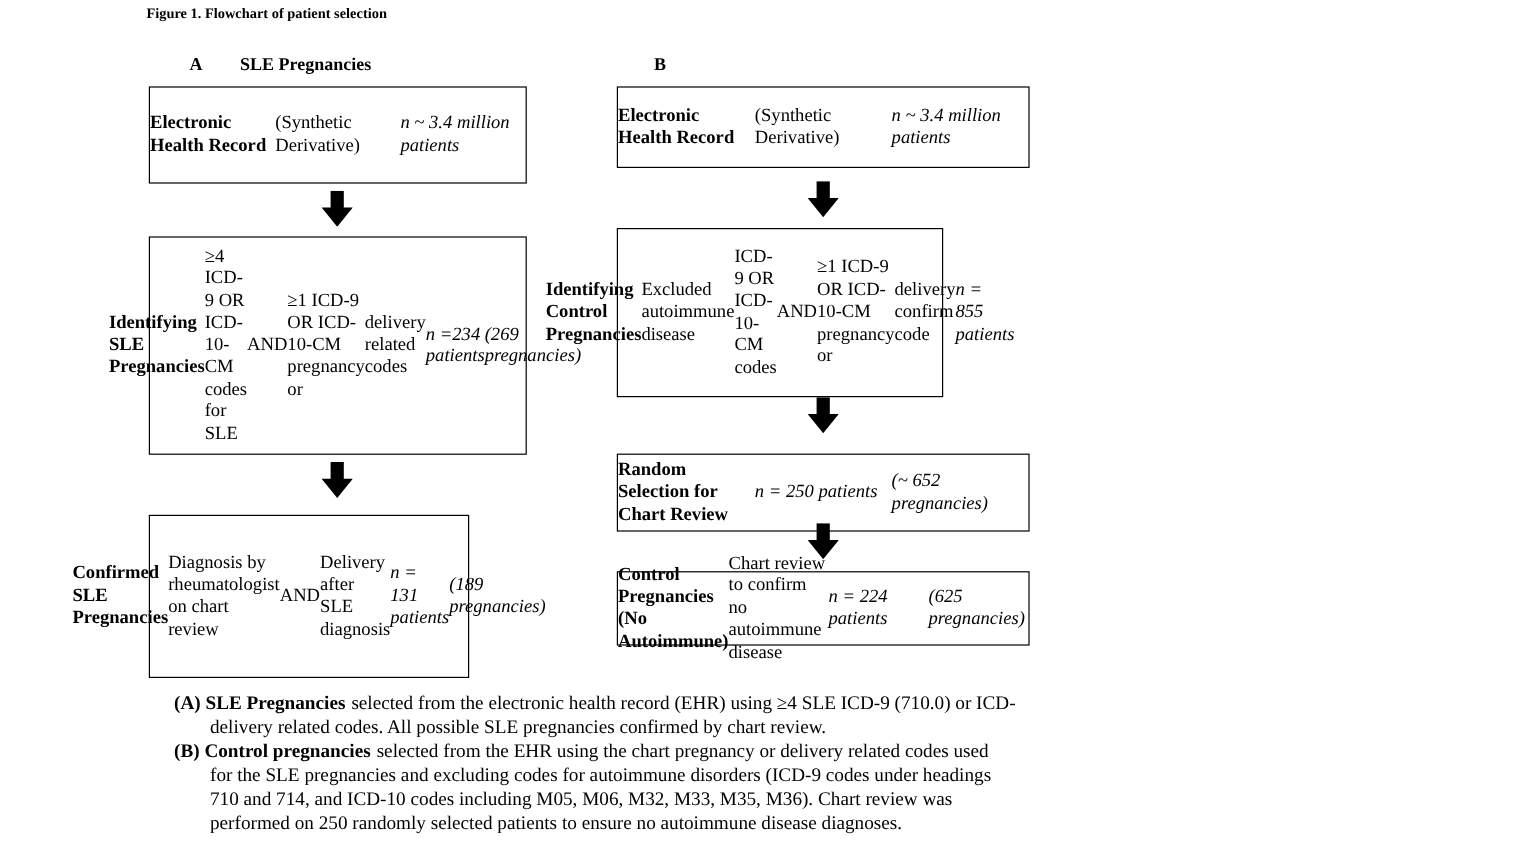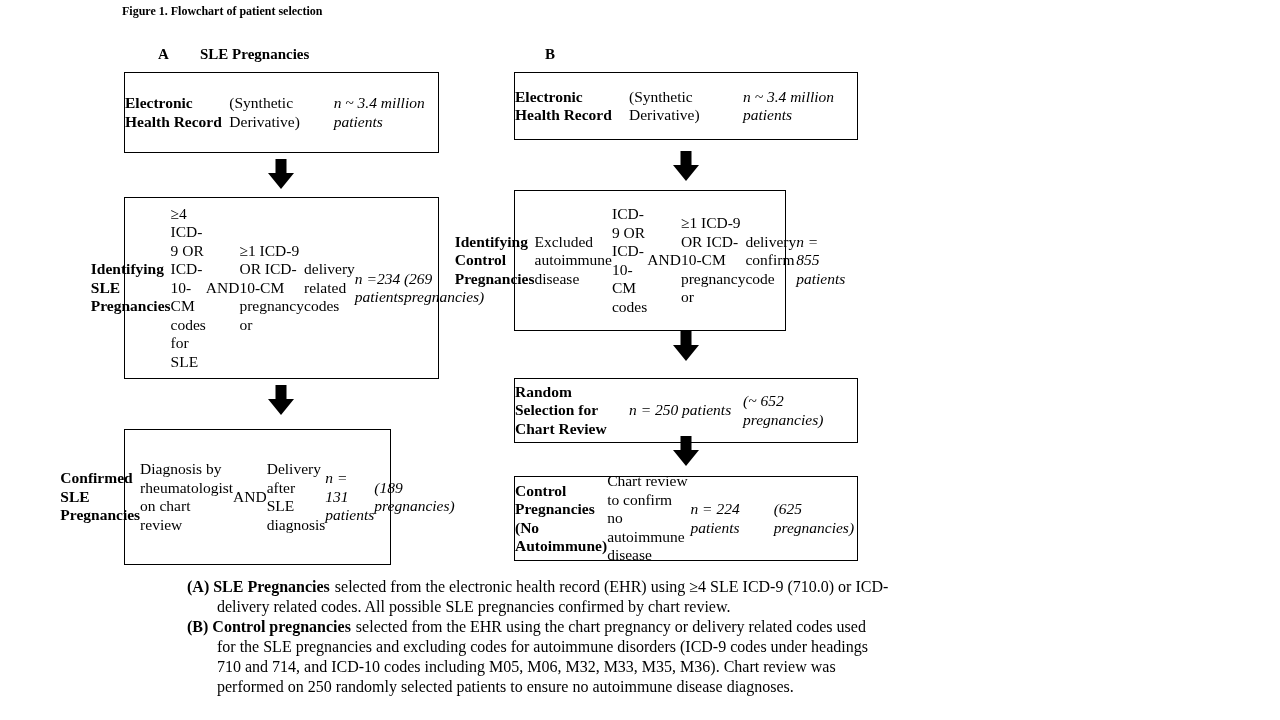--- a/index.html
+++ b/index.html
@@ -28,21 +28,21 @@
     justify-content:center;align-items:center;
   }
   .line{font-size:15.5px;line-height:18.5px;width:100%;}
   .b{font-weight:bold;}
   .i{font-style:italic;}
   .arrow{position:absolute;width:26px;height:30px;}
   .footnotes{
     position:absolute;left:145px;top:577px;width:790px;
     font-size:16px;
   }
-  .fn-line{line-height:20.1px;padding-left:30px;white-space:nowrap;margin-left:42px;}
+  .fn-line{line-height:20.1px;padding-left:30px;white-space:nowrap;}
   .fn-line.first{padding-left:0;}
   .fn-lead{font-weight:bold;margin-right:5px;}
 </style>
 </head>
 <body>
 
 <div class="canvas">
 
   <div class="fig-title">Figure 1. Flowchart of patient selection</div>
 
@@ -116,21 +116,21 @@
     <div class="line b">Random Selection for Chart Review</div>
     <div class="line i">n = 250 patients</div>
     <div class="line i">(~ 652 pregnancies)</div>
   </div>
 
   <svg class="arrow" style="left:673px;top:436px;" viewBox="0 0 26 30">
     <rect x="7.5" y="0" width="11" height="15" fill="#000"></rect>
     <polygon points="0,14 26,14 13,30" fill="#000"></polygon>
   </svg>
 
-  <div class="box" style="left:514px;top:476px;width:344px;height:85px;">
+  <div class="box" style="left:514px;top:476px;width:344px;height:62px;">
     <div class="line b">Control Pregnancies (No Autoimmune)</div>
     <div class="line">Chart review to confirm no autoimmune disease</div>
     <div class="line i">n = 224 patients</div>
     <div class="line i">(625 pregnancies)</div>
   </div>
 
   <div class="footnotes">
     <div class="fn-line first">
       <span class="fn-lead">(A) SLE Pregnancies</span><span>selected from the electronic health record (EHR) using ≥4 SLE ICD-9 (710.0) or ICD-</span>
     </div>

